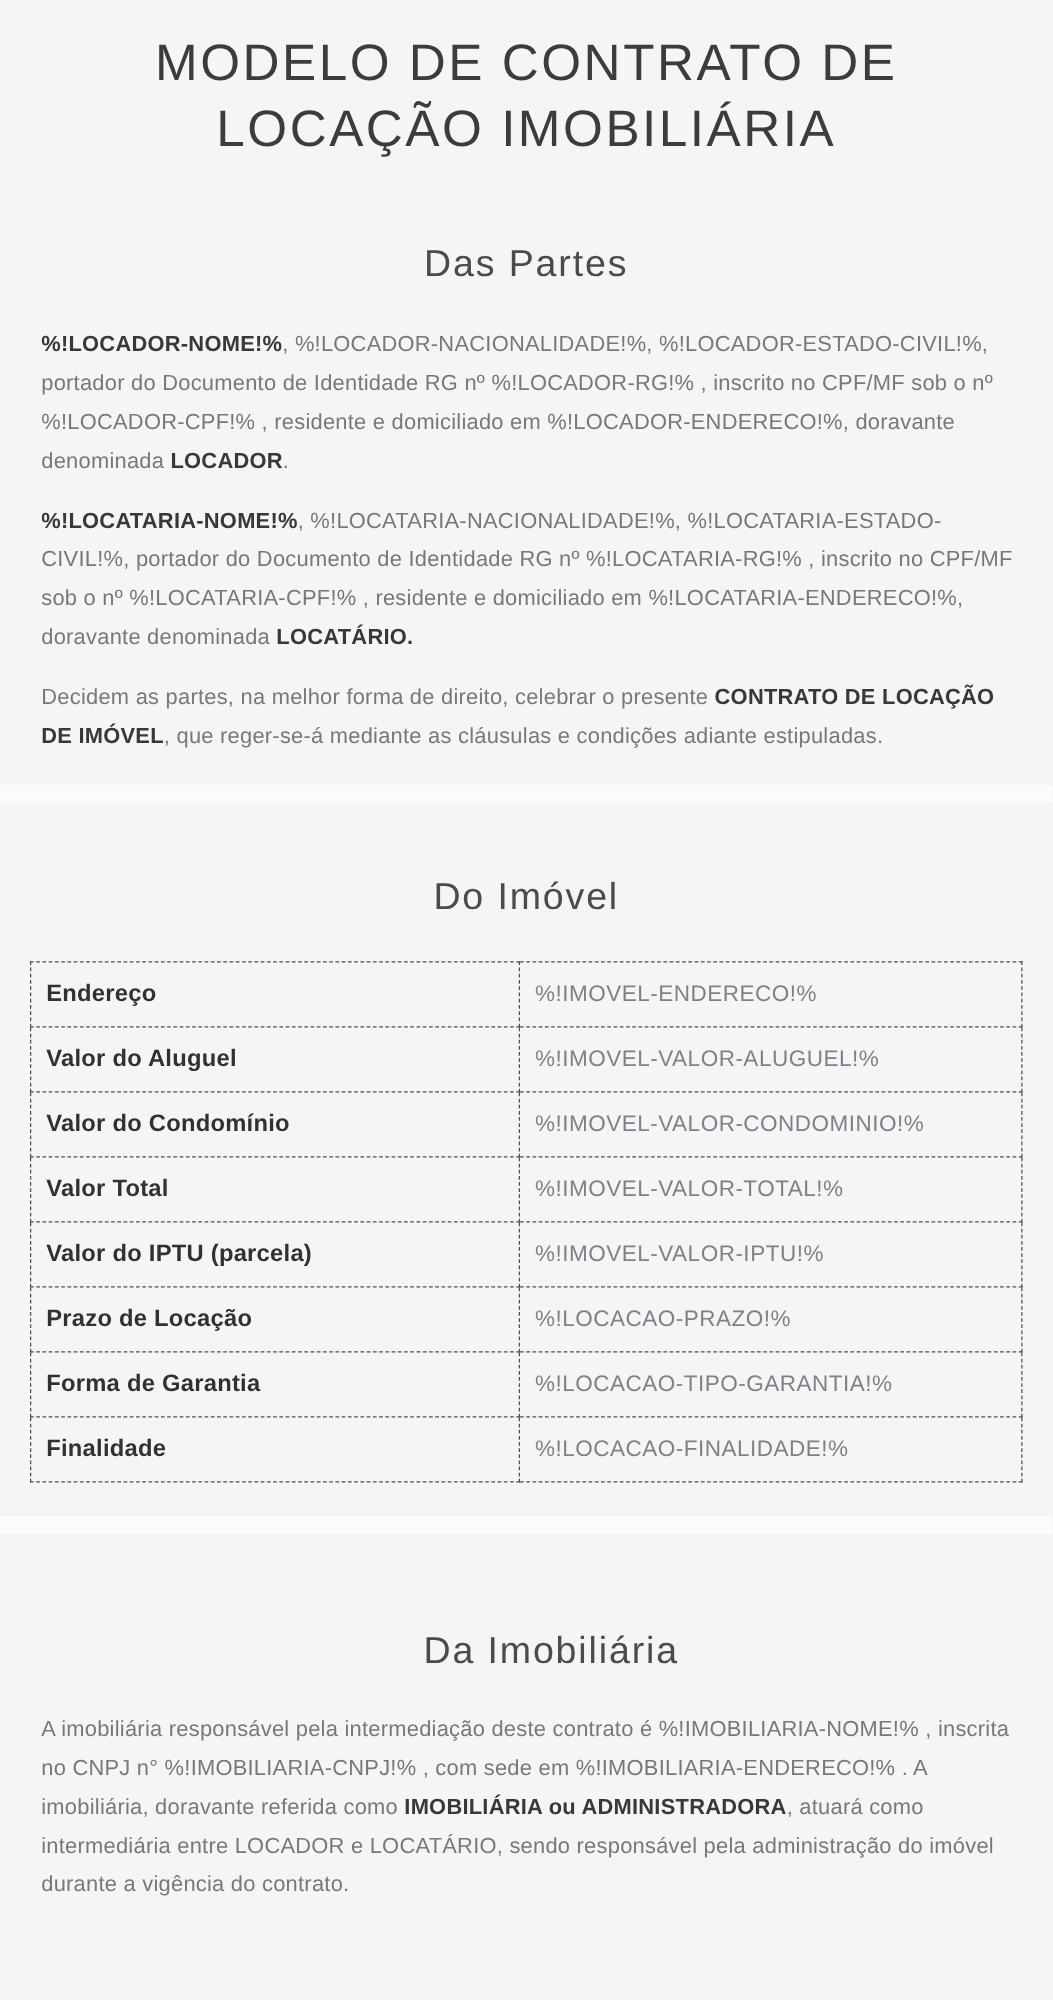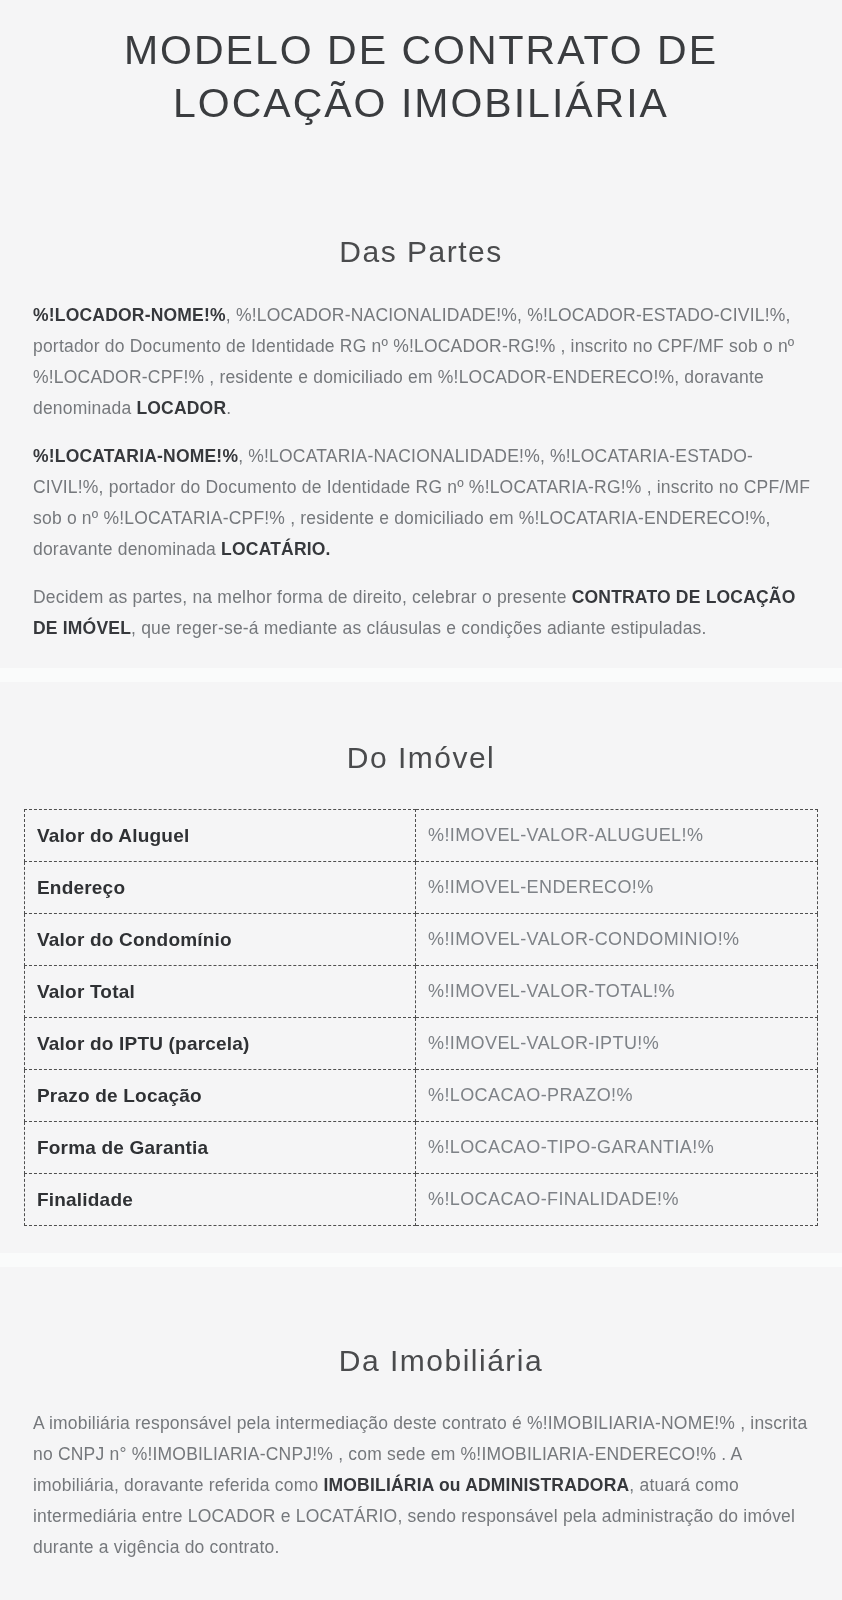--- a/index.html
+++ b/index.html
@@ -26,21 +26,21 @@
     text-align:center;
     font-size:41px;line-height:53px;font-weight:300;
     letter-spacing:2px;color:var(--title-text);
     max-width:760px;margin-left:auto;margin-right:auto;
   }
   h2.sec-heading{
     margin:0;text-align:center;
     font-size:30px;line-height:44px;font-weight:300;
     letter-spacing:1.5px;color:var(--heading-text);
   }
-  #das-partes-heading{margin-top:100px;}
+  #das-partes-heading{margin-top:60px;}
   .para{
     width:778px;margin:17px 0 0 33px;
     font-size:17.5px;line-height:31px;font-weight:400;
     letter-spacing:0.2px;color:var(--body-text);
   }
   .para.first{margin-top:26px;}
   .para .b{font-weight:700;color:var(--bold-text);}
   .band{height:14px;background:var(--band-bg);}
   .band-1{margin-top:24px;}
   .band-2{margin-top:27px;}
@@ -84,26 +84,26 @@
   </section>
 
   <div class="band band-1"></div>
 
   <section>
     <h2 class="sec-heading" id="do-imovel-heading">Do Imóvel</h2>
 
     <table class="imovel-table">
       <tbody>
         <tr>
+          <td class="cell-label">Endereço</td>
+          <td class="cell-value">%!IMOVEL-ENDERECO!%</td>
+        </tr>
+        <tr>
           <td class="cell-label">Valor do Aluguel</td>
           <td class="cell-value">%!IMOVEL-VALOR-ALUGUEL!%</td>
-        </tr>
-        <tr>
-          <td class="cell-label">Endereço</td>
-          <td class="cell-value">%!IMOVEL-ENDERECO!%</td>
         </tr>
         <tr>
           <td class="cell-label">Valor do Condomínio</td>
           <td class="cell-value">%!IMOVEL-VALOR-CONDOMINIO!%</td>
         </tr>
         <tr>
           <td class="cell-label">Valor Total</td>
           <td class="cell-value">%!IMOVEL-VALOR-TOTAL!%</td>
         </tr>
         <tr>

